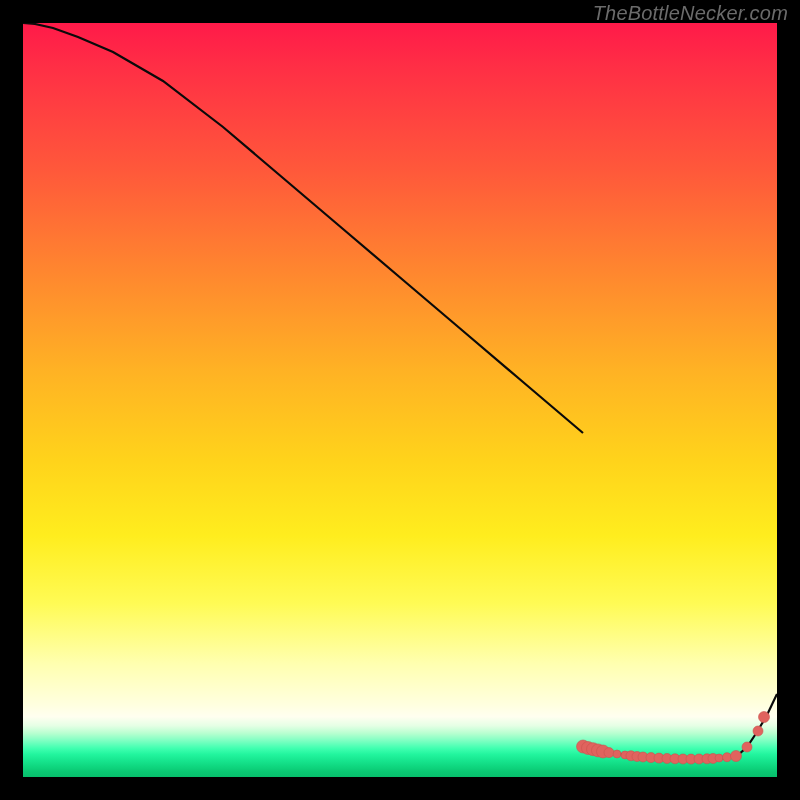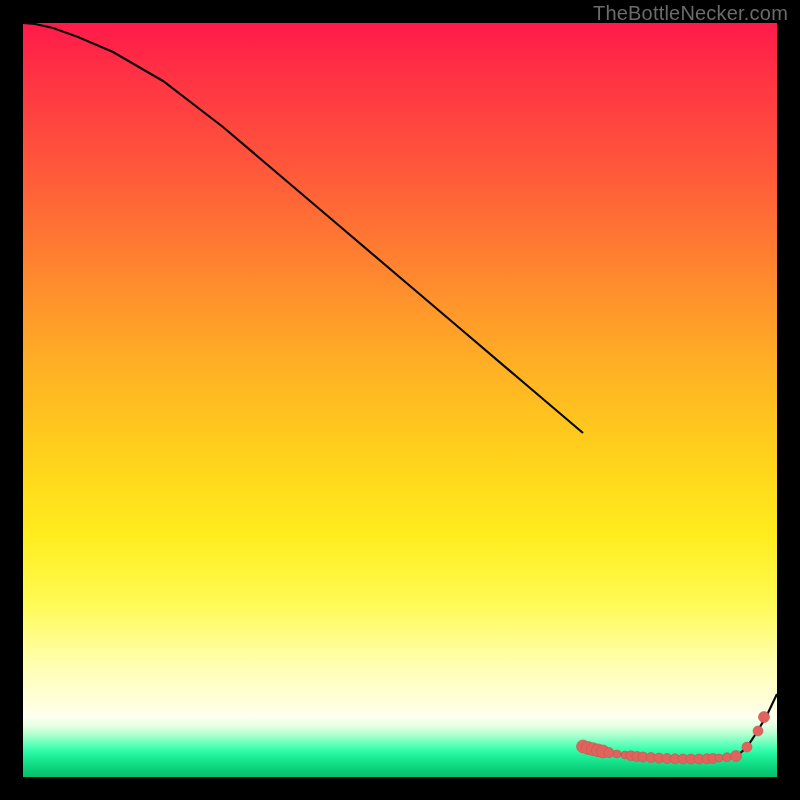--- a/index.html
+++ b/index.html
@@ -8,20 +8,21 @@
     width: 800px;
     height: 800px;
     background: #000;
     overflow: hidden;
   }
   .stage {
     position: relative;
     width: 800px;
     height: 632px;
     background: #000;
+    font-style: italic;
   }
   .plot {
     position: absolute;
     left: 23px;
     top: 23px;
     width: 754px;
     height: 754px;
     overflow: hidden;
   }
   .gradient {

